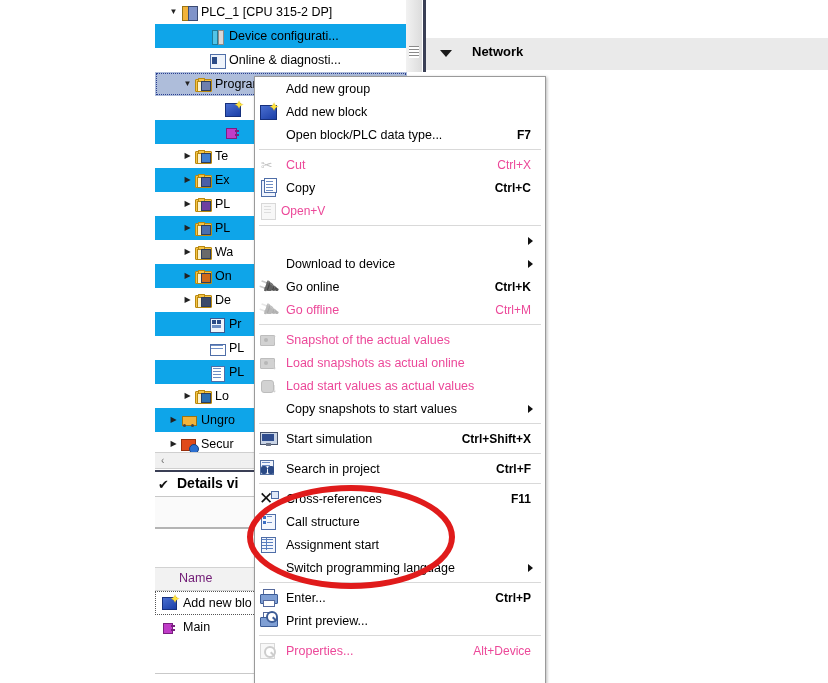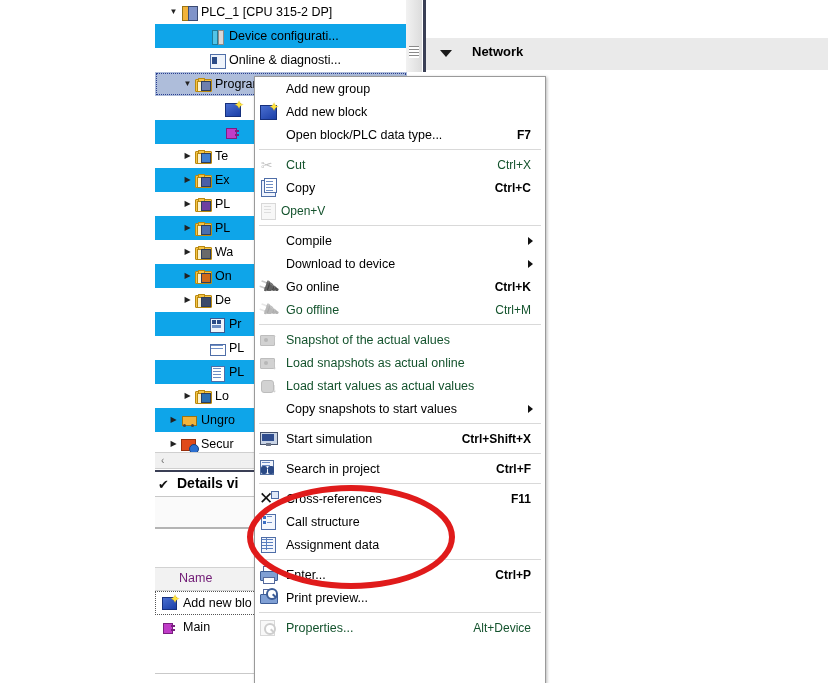--- a/index.html
+++ b/index.html
@@ -71,21 +71,21 @@
       border-bottom:1px solid #c9c9c9;}
 
   
   #menu{position:absolute;left:254px;top:76px;width:290px;height:606px;
         background:#ffffff;border:1px solid #9a9a9a;
         box-shadow:1px 1px 3px rgba(0,0,0,.28);}
   .mi{position:relative;height:23px;display:flex;align-items:center;font-size:12.5px;color:#000;}
   .mi .mico{width:24px;height:22px;flex:none;position:relative;margin-left:2px;}
   .mi .mlbl{flex:1;padding-left:5px;white-space:nowrap;}
   .mi .msc{padding-right:14px;font-size:12px;white-space:nowrap;}
-  .mi.dis .mlbl,.mi.dis .msc{color:#14532d;}
+  .mi.dis .mlbl,.mi.dis .msc{color:#ec4899;}
   .mi .arw{position:absolute;right:12px;top:8px;width:0;height:0;
      border-top:4px solid transparent;border-bottom:4px solid transparent;border-left:5px solid #111;}
   .msep{height:1px;background:#d9d9d9;margin:3px 4px;}
   .bold{font-weight:bold;}
 
   
   .sq{position:absolute;}
   .newblock{left:3px;top:4px;width:15px;height:13px;
      background:linear-gradient(150deg,#4a6fd0,#1b3fa8);border:1px solid #16307d;}
   .star{position:absolute;left:12px;top:1px;color:#ffe23d;font-size:12px;line-height:10px;
@@ -401,21 +401,20 @@
           <span class="sq pasteic" style=""></span>
           <span class="" style="position: absolute; left: 7px; top: 6px; width: 7px; height: 1px; background: rgb(180, 180, 180);"></span>
           <span class="" style="position: absolute; left: 7px; top: 9px; width: 7px; height: 1px; background: rgb(180, 180, 180);"></span>
           <span class="" style="position: absolute; left: 7px; top: 12px; width: 7px; height: 1px; background: rgb(180, 180, 180);"></span>
         </span>
         <span class="msc">Open+V</span>
       </div>
       <div class="msep"></div>
       <div class="mi">
         <span class="mico"></span>
-        <span class="mlbl">Compile</span>
         <span class="arw"></span>
       </div>
       <div class="mi">
         <span class="mico"></span>
         <span class="mlbl">Download to device</span>
         <span class="arw"></span>
       </div>
       <div class="mi">
         <span class="mico">
           <span class="plug" style="position: absolute; left: 2px; top: 2px; font-size: 15px; line-height: 17px; color: rgb(232, 115, 31); transform: rotate(-25deg);">🔌</span>
@@ -503,21 +502,26 @@
       </div>
       <div class="mi">
         <span class="mico">
           <span class="sq grid" style=""></span>
           <span class="" style="position: absolute; left: 5px; top: 5px; width: 11px; height: 1px; background: rgb(90, 127, 192);"></span>
           <span class="" style="position: absolute; left: 5px; top: 8px; width: 11px; height: 1px; background: rgb(90, 127, 192);"></span>
           <span class="" style="position: absolute; left: 5px; top: 11px; width: 11px; height: 1px; background: rgb(90, 127, 192);"></span>
           <span class="" style="position: absolute; left: 5px; top: 14px; width: 11px; height: 1px; background: rgb(90, 127, 192);"></span>
           <span class="" style="position: absolute; left: 9px; top: 4px; width: 1px; height: 12px; background: rgb(90, 127, 192);"></span>
         </span>
-        <span class="mlbl">Assignment data</span>
+        <span class="mlbl">Assignment start</span>
+      </div>
+      <div class="mi">
+        <span class="mico"></span>
+        <span class="mlbl">Switch programming language</span>
+        <span class="arw"></span>
       </div>
       <div class="msep"></div>
       <div class="mi">
         <span class="mico">
           <span class="sq printpaper" style=""></span>
           <span class="sq printer" style=""></span>
           <span class="" style="position: absolute; left: 6px; top: 13px; width: 10px; height: 5px; background: rgb(255, 255, 255); border: 1px solid rgb(85, 105, 156);"></span>
         </span>
         <span class="mlbl">Enter...</span>
         <span class="msc bold">Ctrl+P</span>

